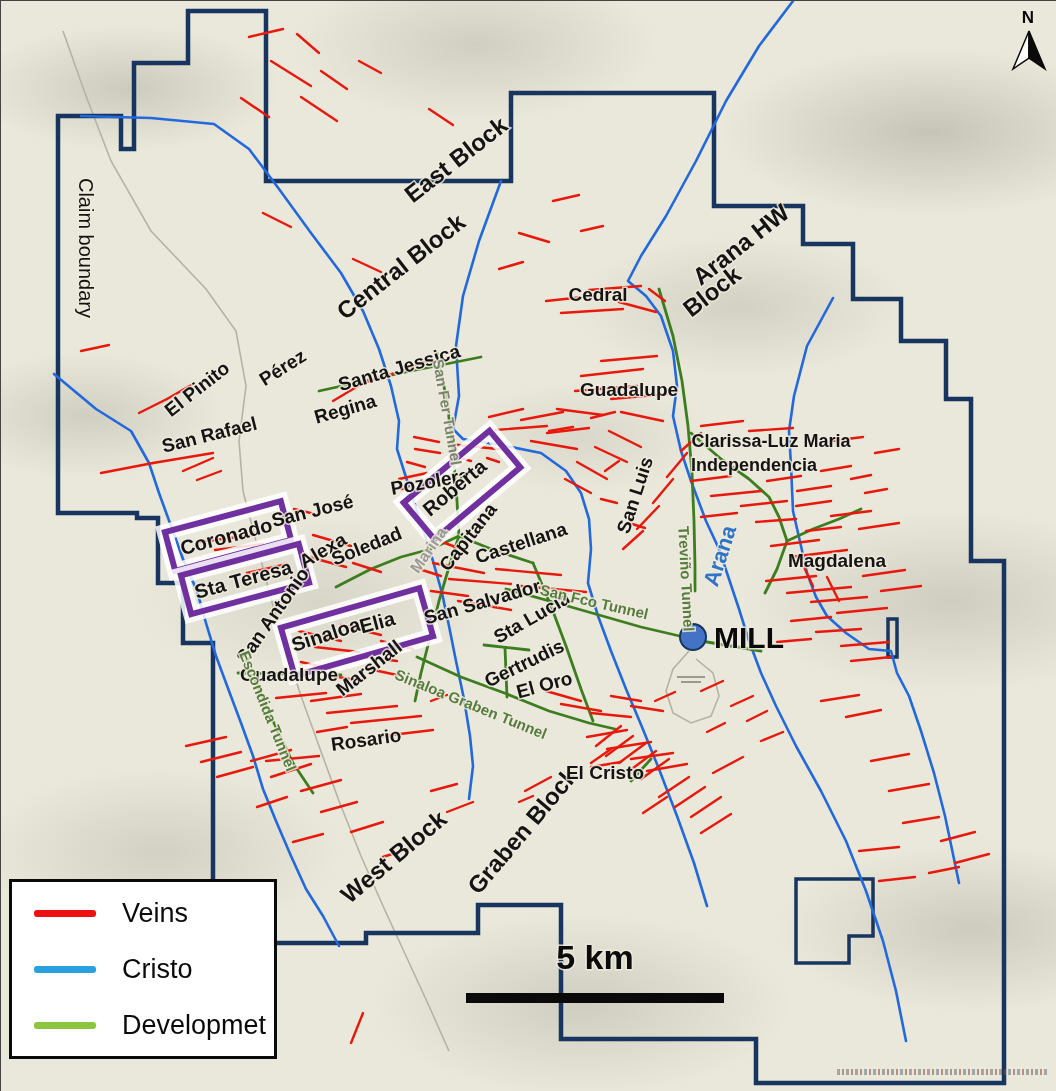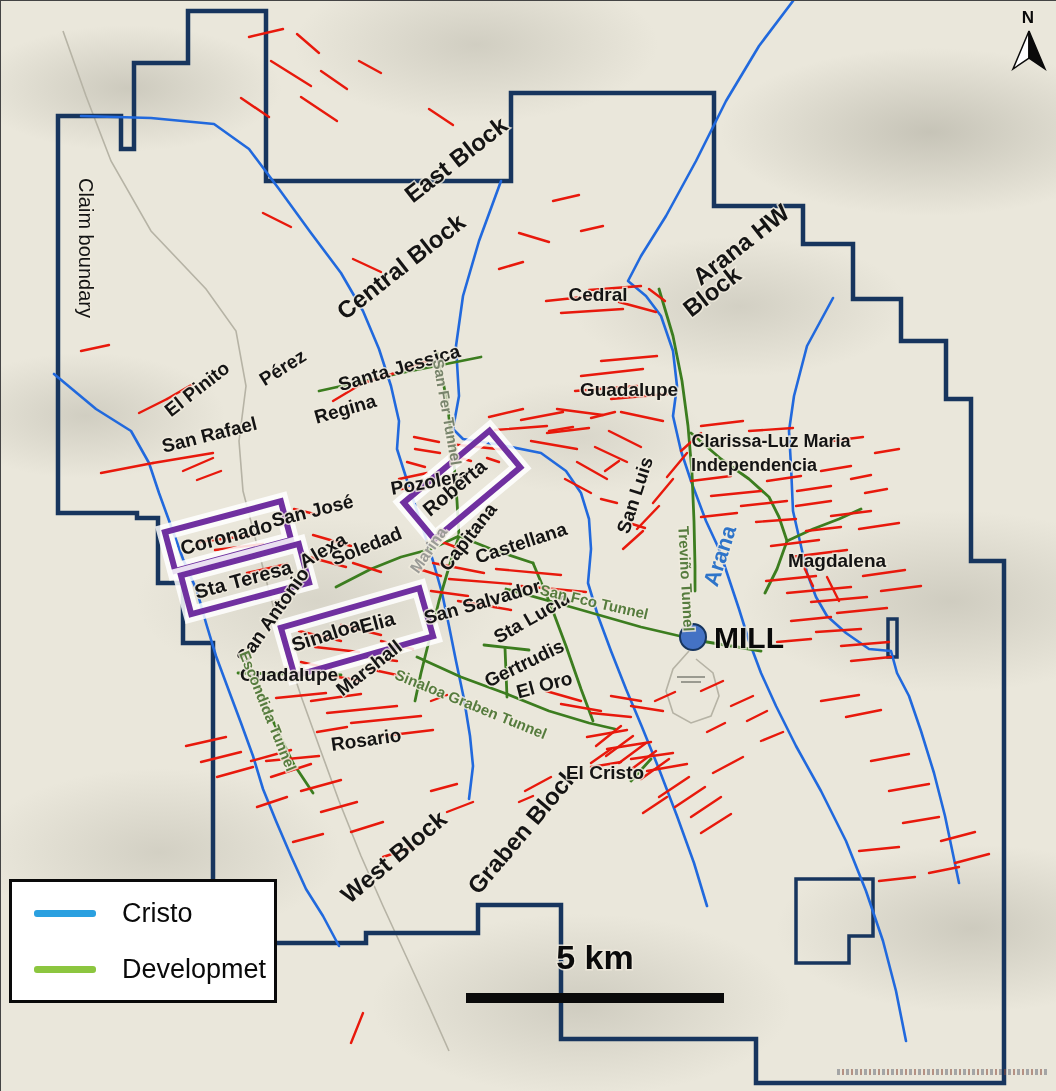--- a/index.html
+++ b/index.html
@@ -301,20 +301,24 @@
       <text x="262" y="712" text-anchor="middle" fill="#567c3e" font-size="15" font-weight="600" transform="rotate(68 262 712)">Escondida Tunnel</text>
       <text x="468" y="708" text-anchor="middle" fill="#567c3e" font-size="15" font-weight="600" transform="rotate(22 468 708)">Sinaloa Graben Tunnel</text>
       <text x="592" y="606" text-anchor="middle" fill="#567c3e" font-size="15" font-weight="600" transform="rotate(13 592 606)">San Fco Tunnel</text>
       <text x="432" y="552" text-anchor="middle" fill="#9a9a96" font-size="16" font-weight="600" transform="rotate(-55 432 552)">Marina</text>
       <text x="594" y="968" text-anchor="middle" fill="#0a0a0a" font-size="34" font-weight="600" transform="rotate(0 594 968)">5 km</text>
       <text x="1027" y="22" text-anchor="middle" fill="#0a0a0a" font-size="17" font-weight="700" transform="rotate(0 1027 22)">N</text>
     </svg>
 
   <div class="legend">
     <div class="legend-row">
+      <span class="swatch-line" style="background:#ee1111"></span>
+      <span class="legend-label">Veins</span>
+    </div>
+    <div class="legend-row">
       <span class="swatch-line" style="background:#2aa0e0"></span>
       <span class="legend-label">Cristo</span>
     </div>
     <div class="legend-row">
       <span class="swatch-line" style="background:#8cc63f"></span>
       <span class="legend-label">Developmet</span>
     </div>
   </div>
 
   <div class="attr-strip"></div>

